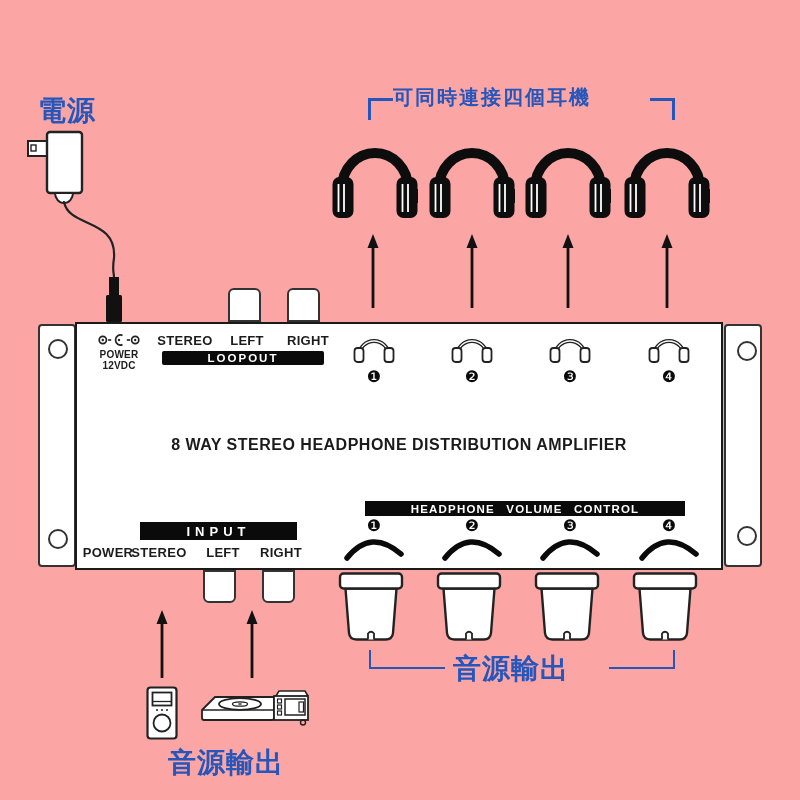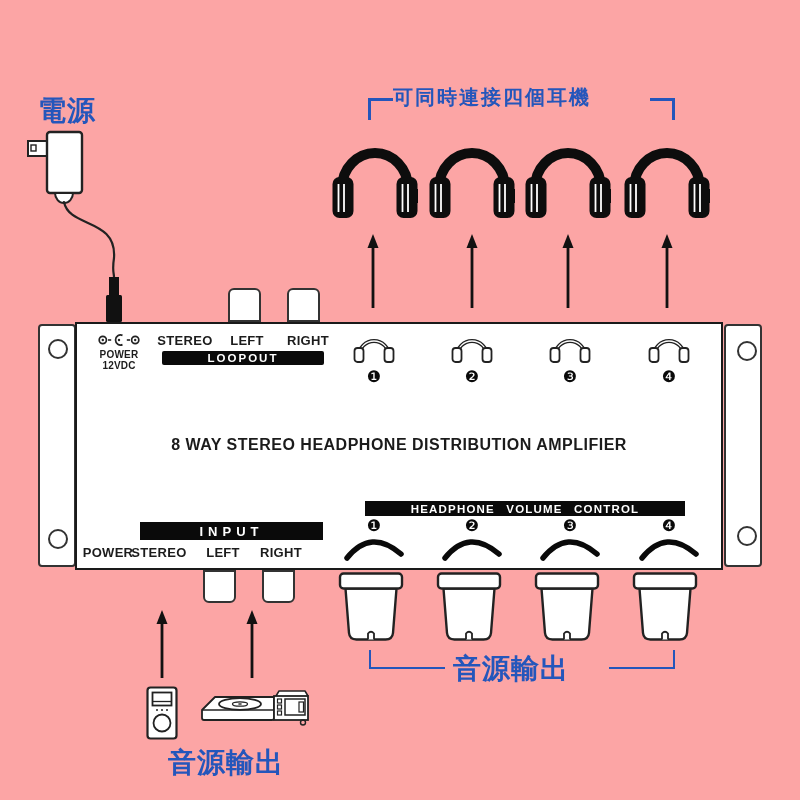--- a/index.html
+++ b/index.html
@@ -210,21 +210,21 @@
     <svg class="abs" style="left:364px; top:211px;" width="62" height="26" viewBox="0 0 62 26">
       <path d="M4,23 Q28,-7 58,19" fill="none" stroke="#0a0a0a" stroke-width="5.5" stroke-linecap="round"></path>
     </svg>
     <svg class="abs" style="left:462px; top:211px;" width="62" height="26" viewBox="0 0 62 26">
       <path d="M4,23 Q28,-7 58,19" fill="none" stroke="#0a0a0a" stroke-width="5.5" stroke-linecap="round"></path>
     </svg>
     <svg class="abs" style="left:561px; top:211px;" width="62" height="26" viewBox="0 0 62 26">
       <path d="M4,23 Q28,-7 58,19" fill="none" stroke="#0a0a0a" stroke-width="5.5" stroke-linecap="round"></path>
     </svg>
 
-    <div class="bar" style="left:63px; top:198px; width:183px; height:18px; font-size:13px; letter-spacing:5px;">INPUT</div>
+    <div class="bar" style="left:63px; top:198px; width:157px; height:18px; font-size:13px; letter-spacing:5px;">INPUT</div>
     <div class="plabel" style="left:31px;  top:221px;">POWER</div>
     <div class="plabel" style="left:82px;  top:221px;">STEREO</div>
     <div class="plabel" style="left:146px; top:221px;">LEFT</div>
     <div class="plabel" style="left:204px; top:221px;">RIGHT</div>
   </div>
 
   <div class="rca rca-bot" style="left:203px; top:570px; height:33px;"></div>
   <div class="rca rca-bot" style="left:262px; top:570px; height:33px;"></div>
 
   <svg class="abs" style="left:337px; top:572px;" width="68" height="72" viewBox="0 0 68 72">

